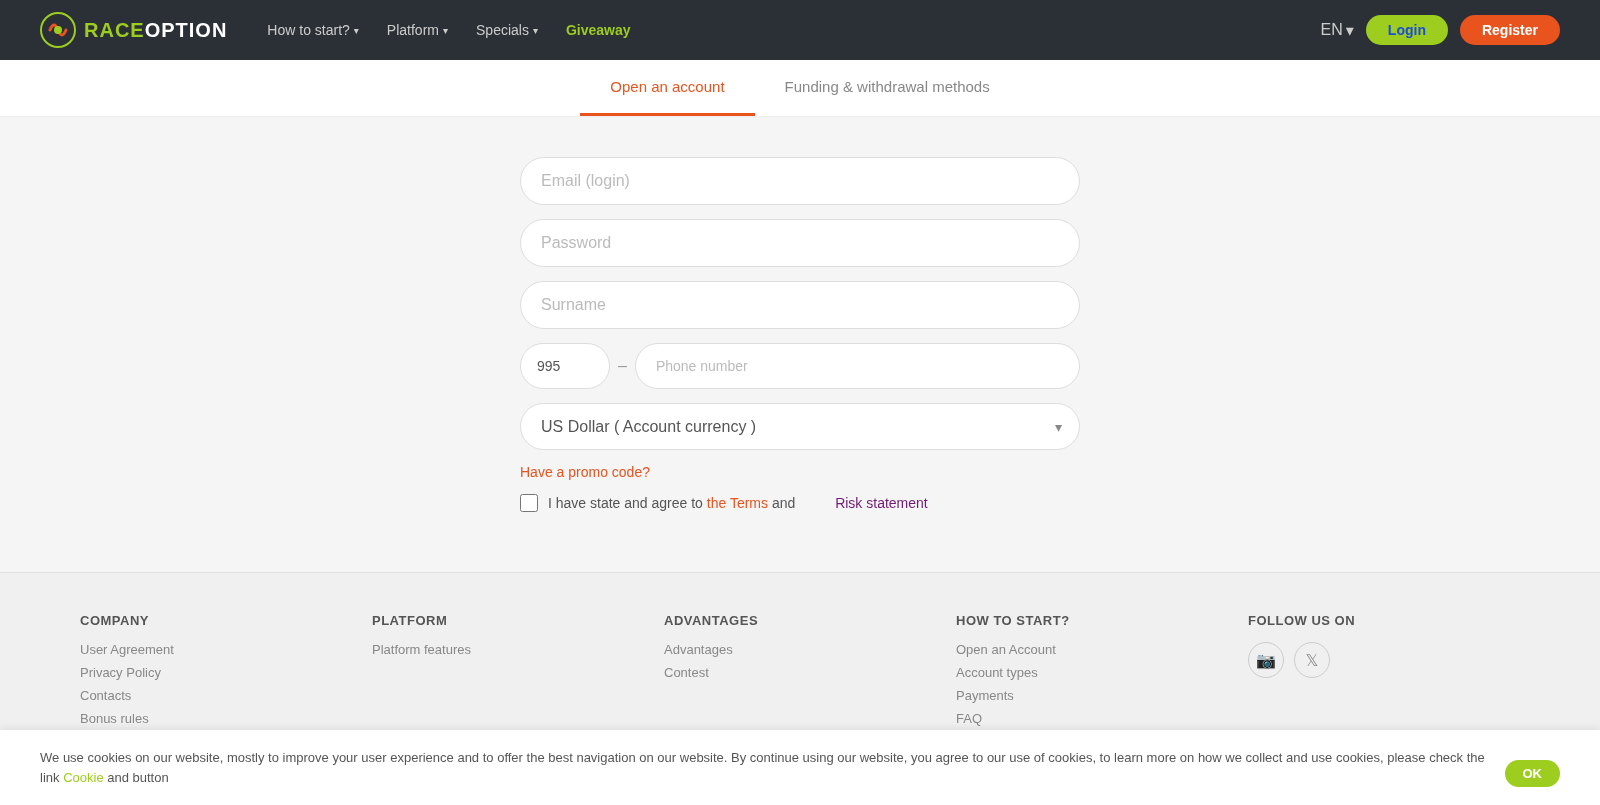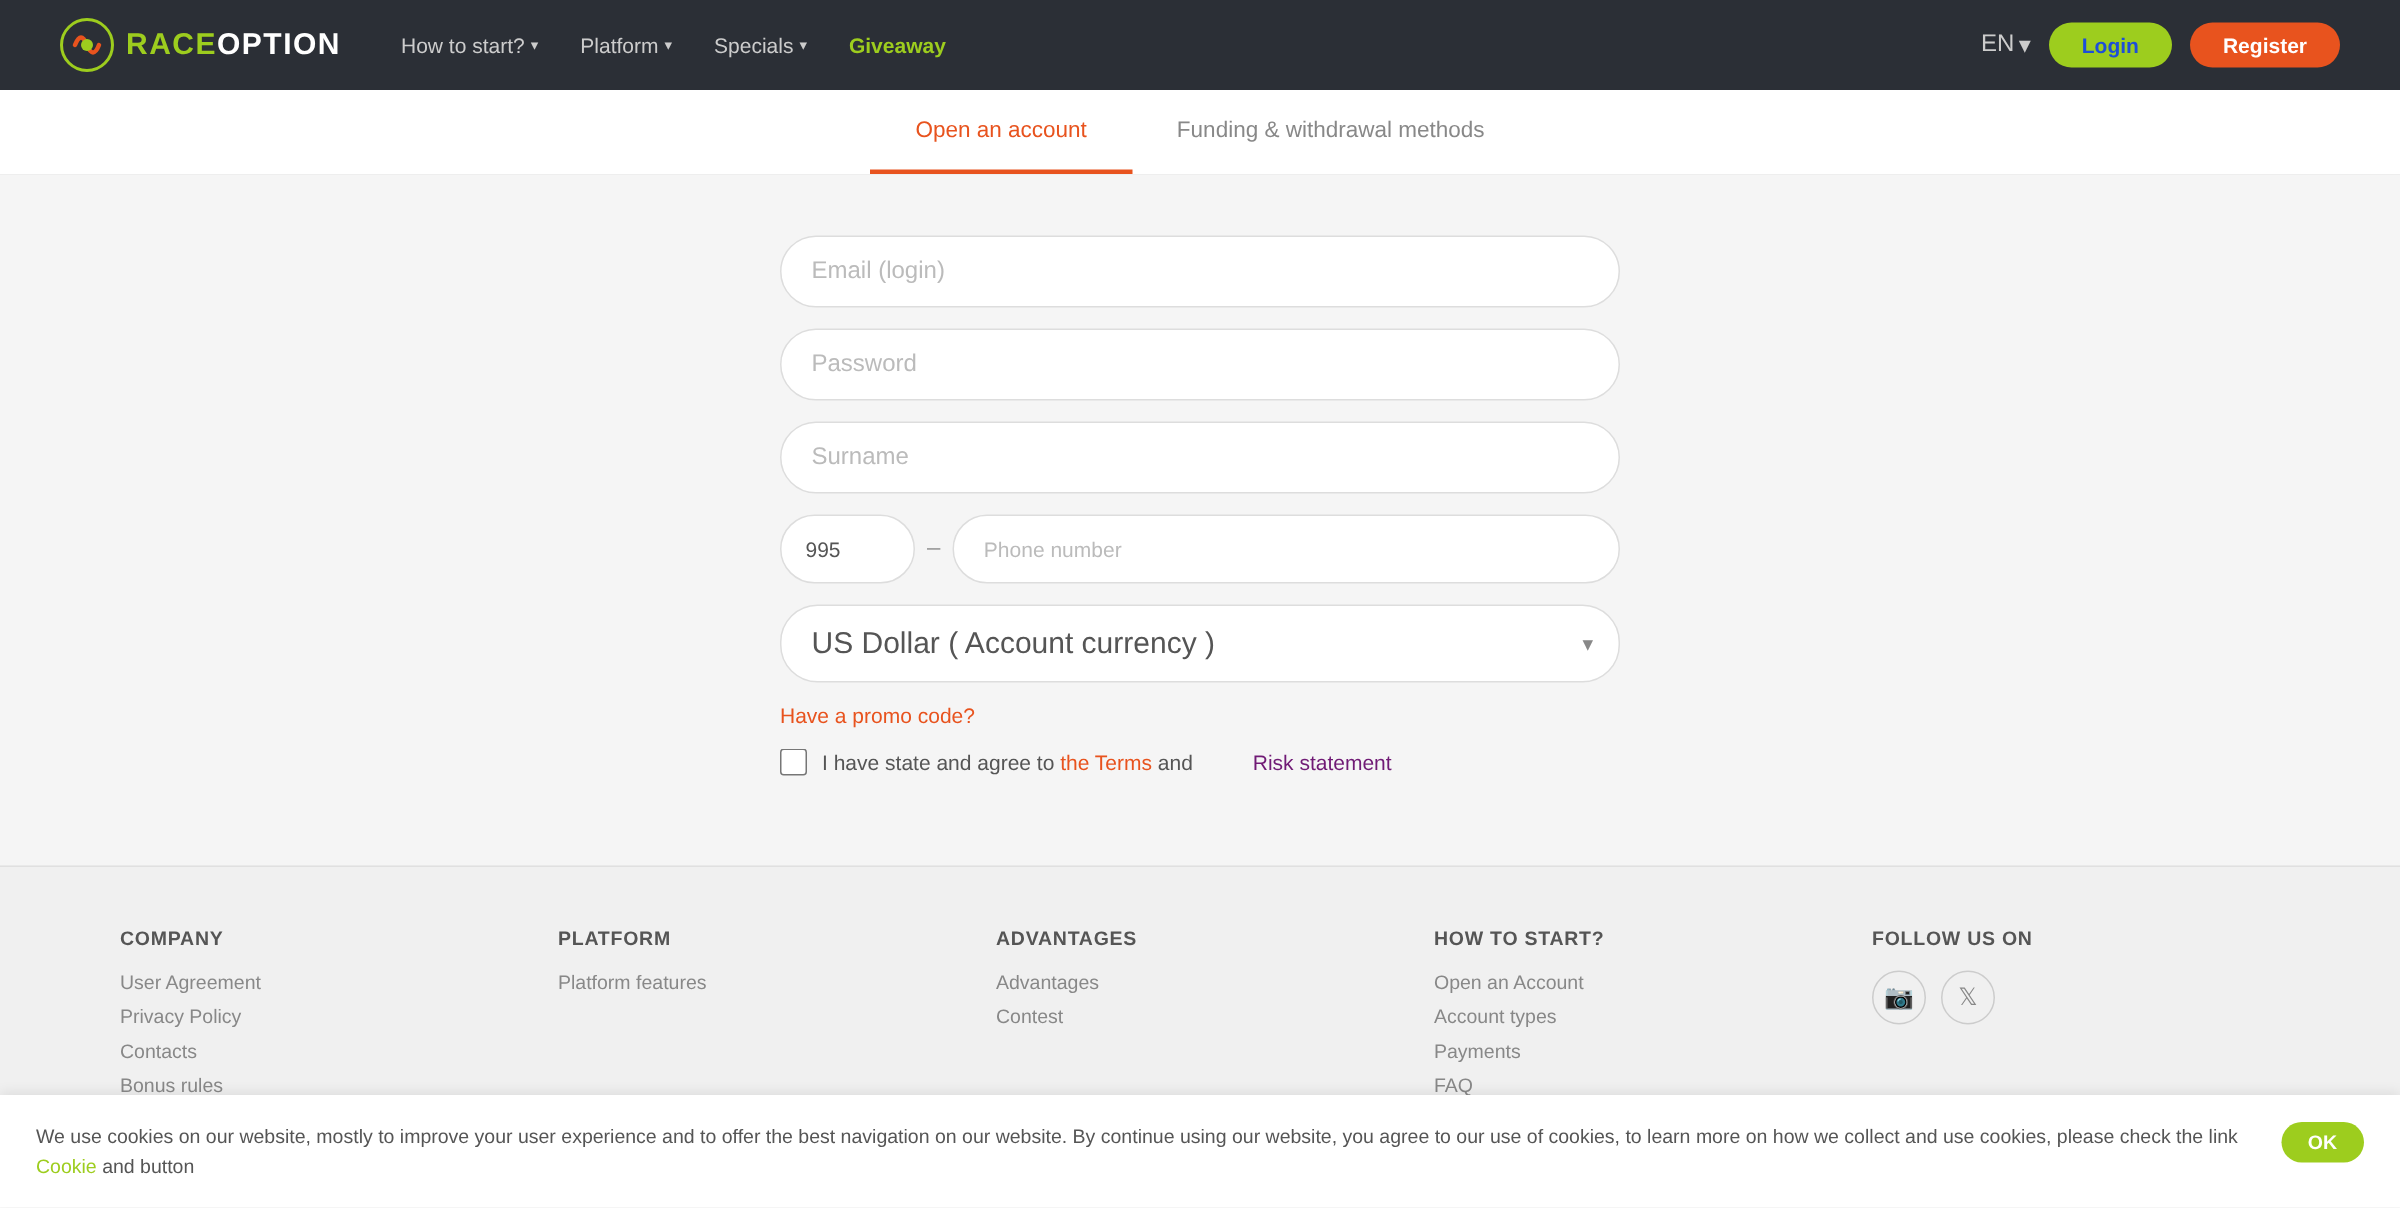--- a/index.html
+++ b/index.html
@@ -83,21 +83,21 @@
     .phone-code { width: 90px; padding: 14px 16px; border: 1.5px solid #ddd; border-radius: 25px; font-size: 14px; color: #555; background: #fff; }
     .phone-dash { color: #999; font-size: 16px; }
     .phone-number { flex: 1; padding: 14px 20px; border: 1.5px solid #ddd; border-radius: 25px; font-size: 14px; color: #ec4899; background: #fff; }
     .phone-number::placeholder { color: #bbb; }
     .select-wrapper { position: relative; }
     .select-wrapper select {
       width: 100%;
       padding: 14px 44px 14px 20px;
       border: 1.5px solid #ddd;
       border-radius: 25px;
-      font-size: 20px;
+      font-size: 16px;
       color: #555;
       background: #fff;
       appearance: none;
       cursor: pointer;
       outline: none;
     }
     .select-arrow {
       position: absolute;
       right: 18px;
       top: 50%;
@@ -166,25 +166,25 @@
       cursor: pointer;
     }
 
     
     .cookie-banner {
       position: fixed;
       bottom: 0;
       left: 0;
       right: 0;
       background: #fff;
-      padding: 18px 24px;
+      padding: 18px 40px;
       font-size: 13px;
       color: #555;
       display: flex;
-      align-items: flex-start;
+      align-items: flex-end;
       gap: 12px;
       box-shadow: 0 -2px 8px rgba(0,0,0,0.08);
       z-index: 1000;
     }
     .cookie-text { flex: 1; line-height: 1.5; }
     .cookie-link { color: #9dcd1e; cursor: pointer; }
     .cookie-ok {
       background: #9dcd1e;
       color: #fff;
       border: none;

